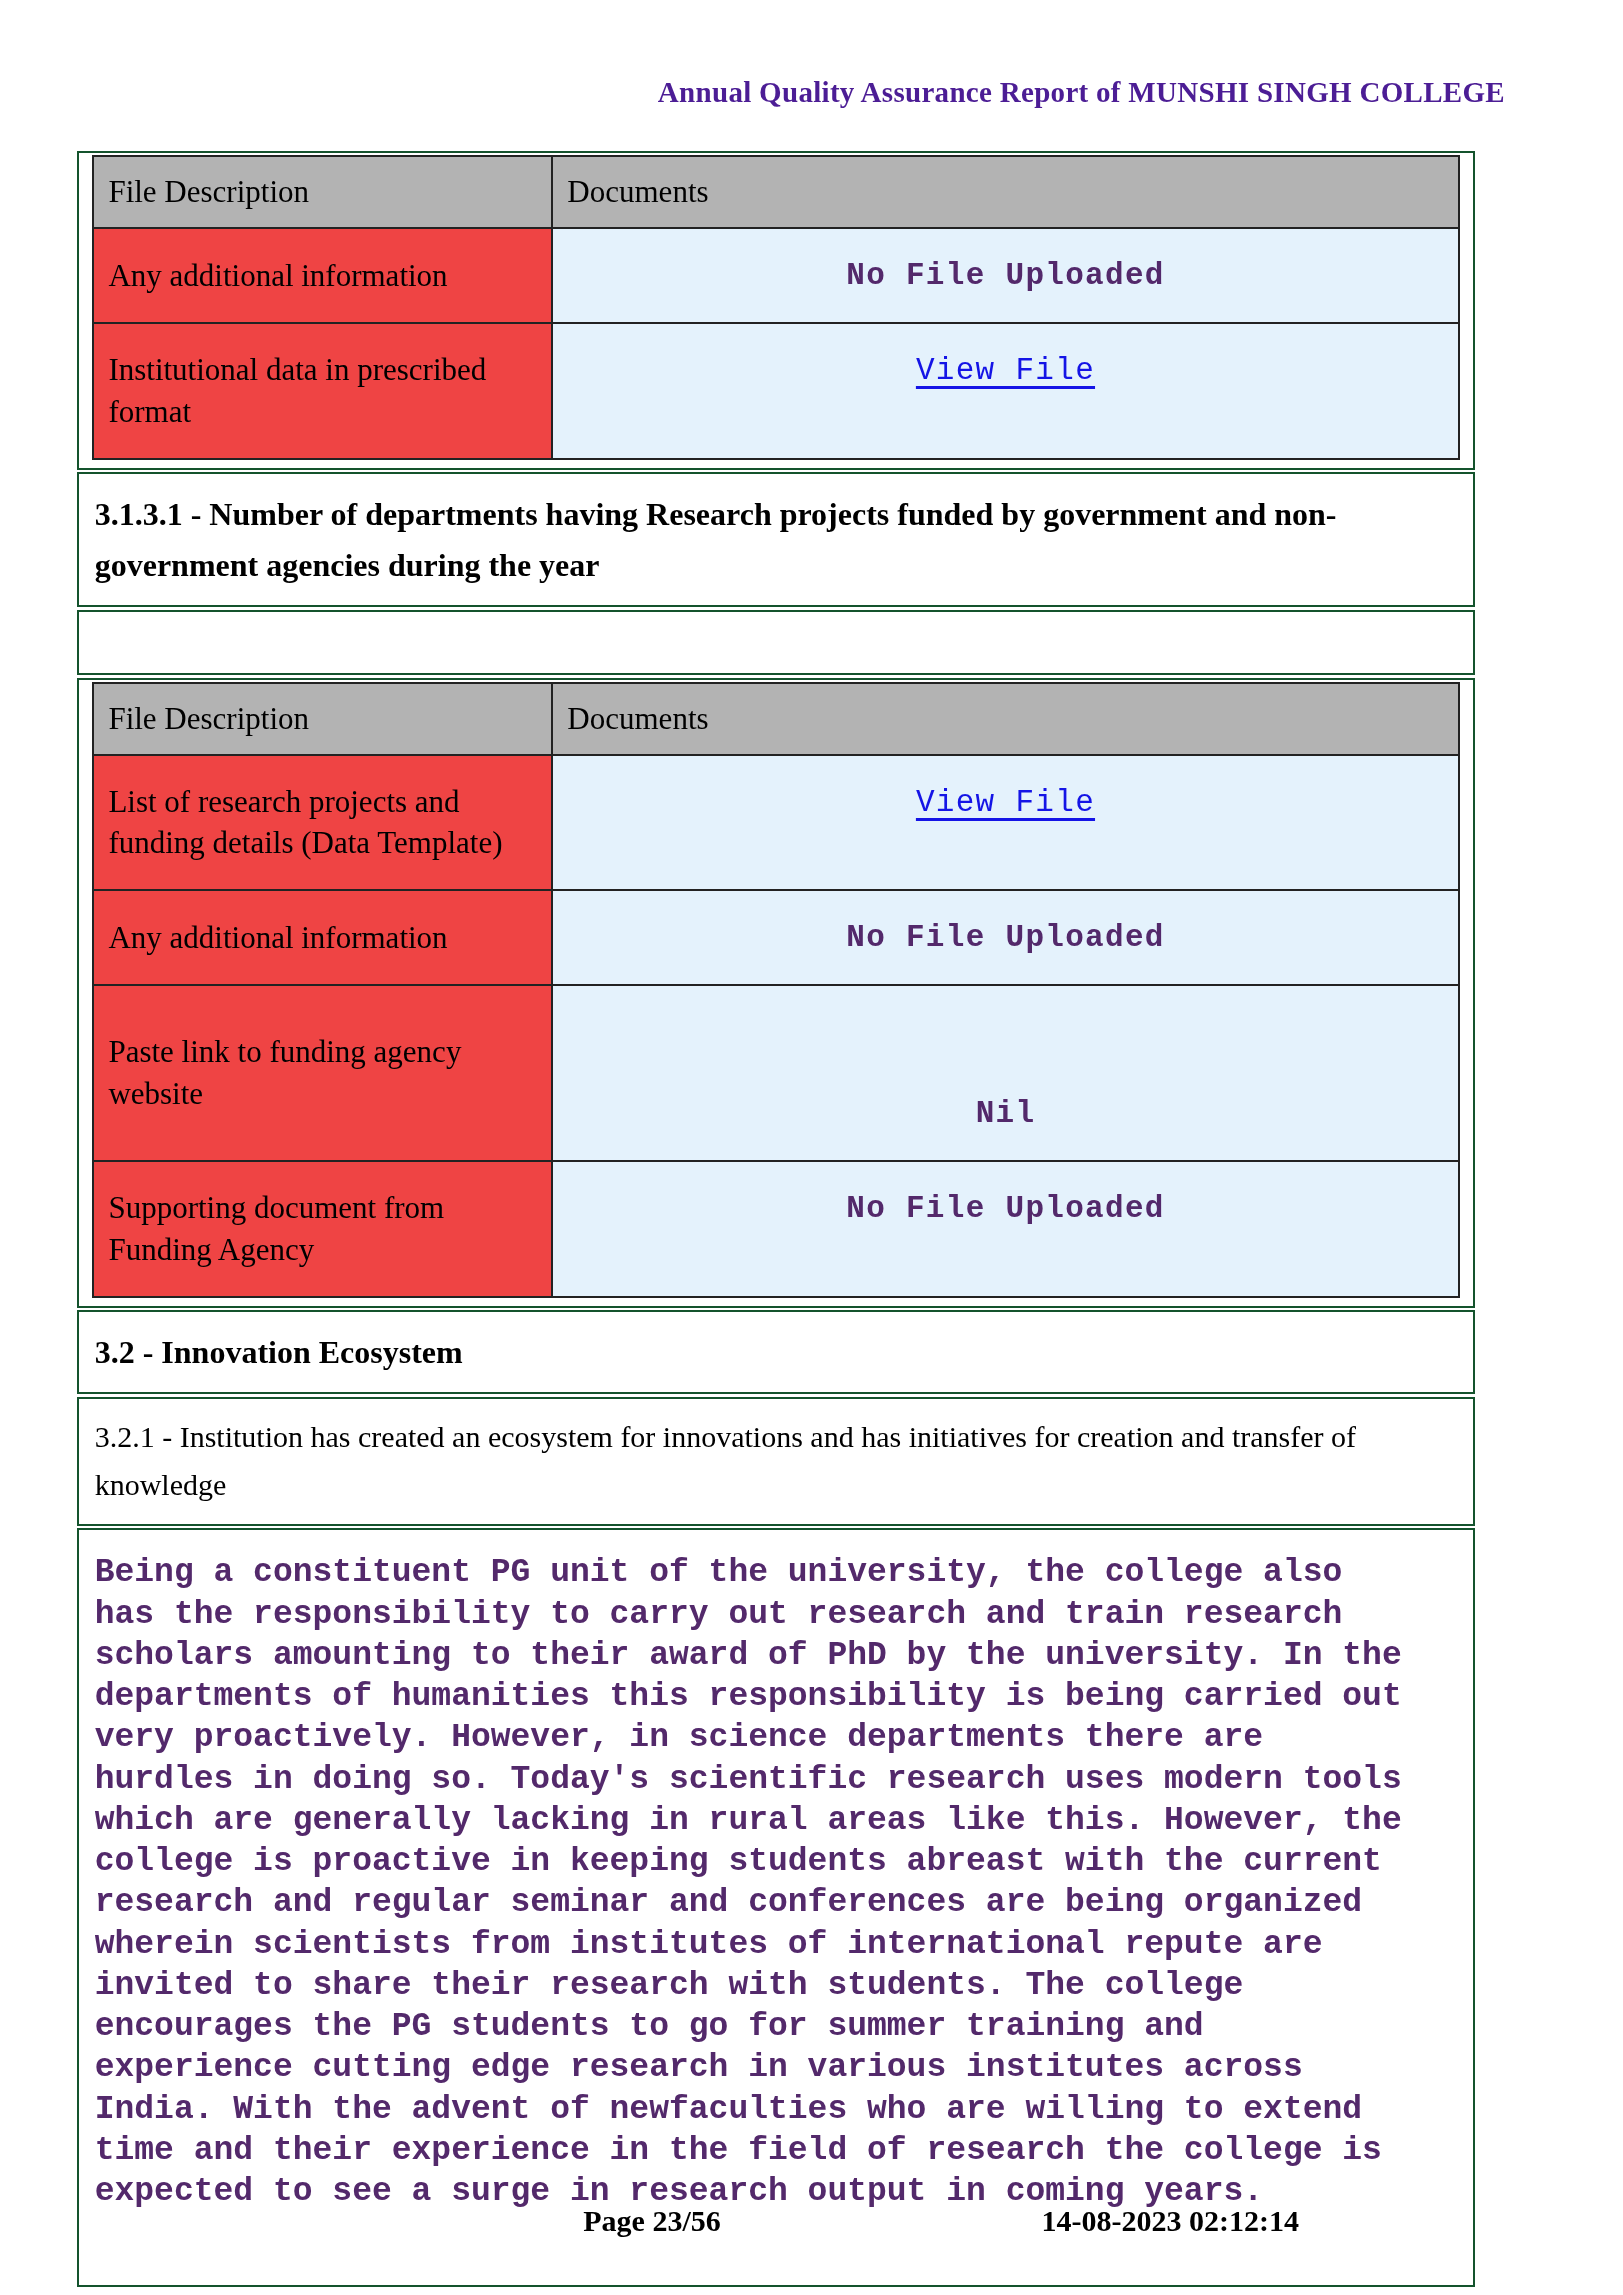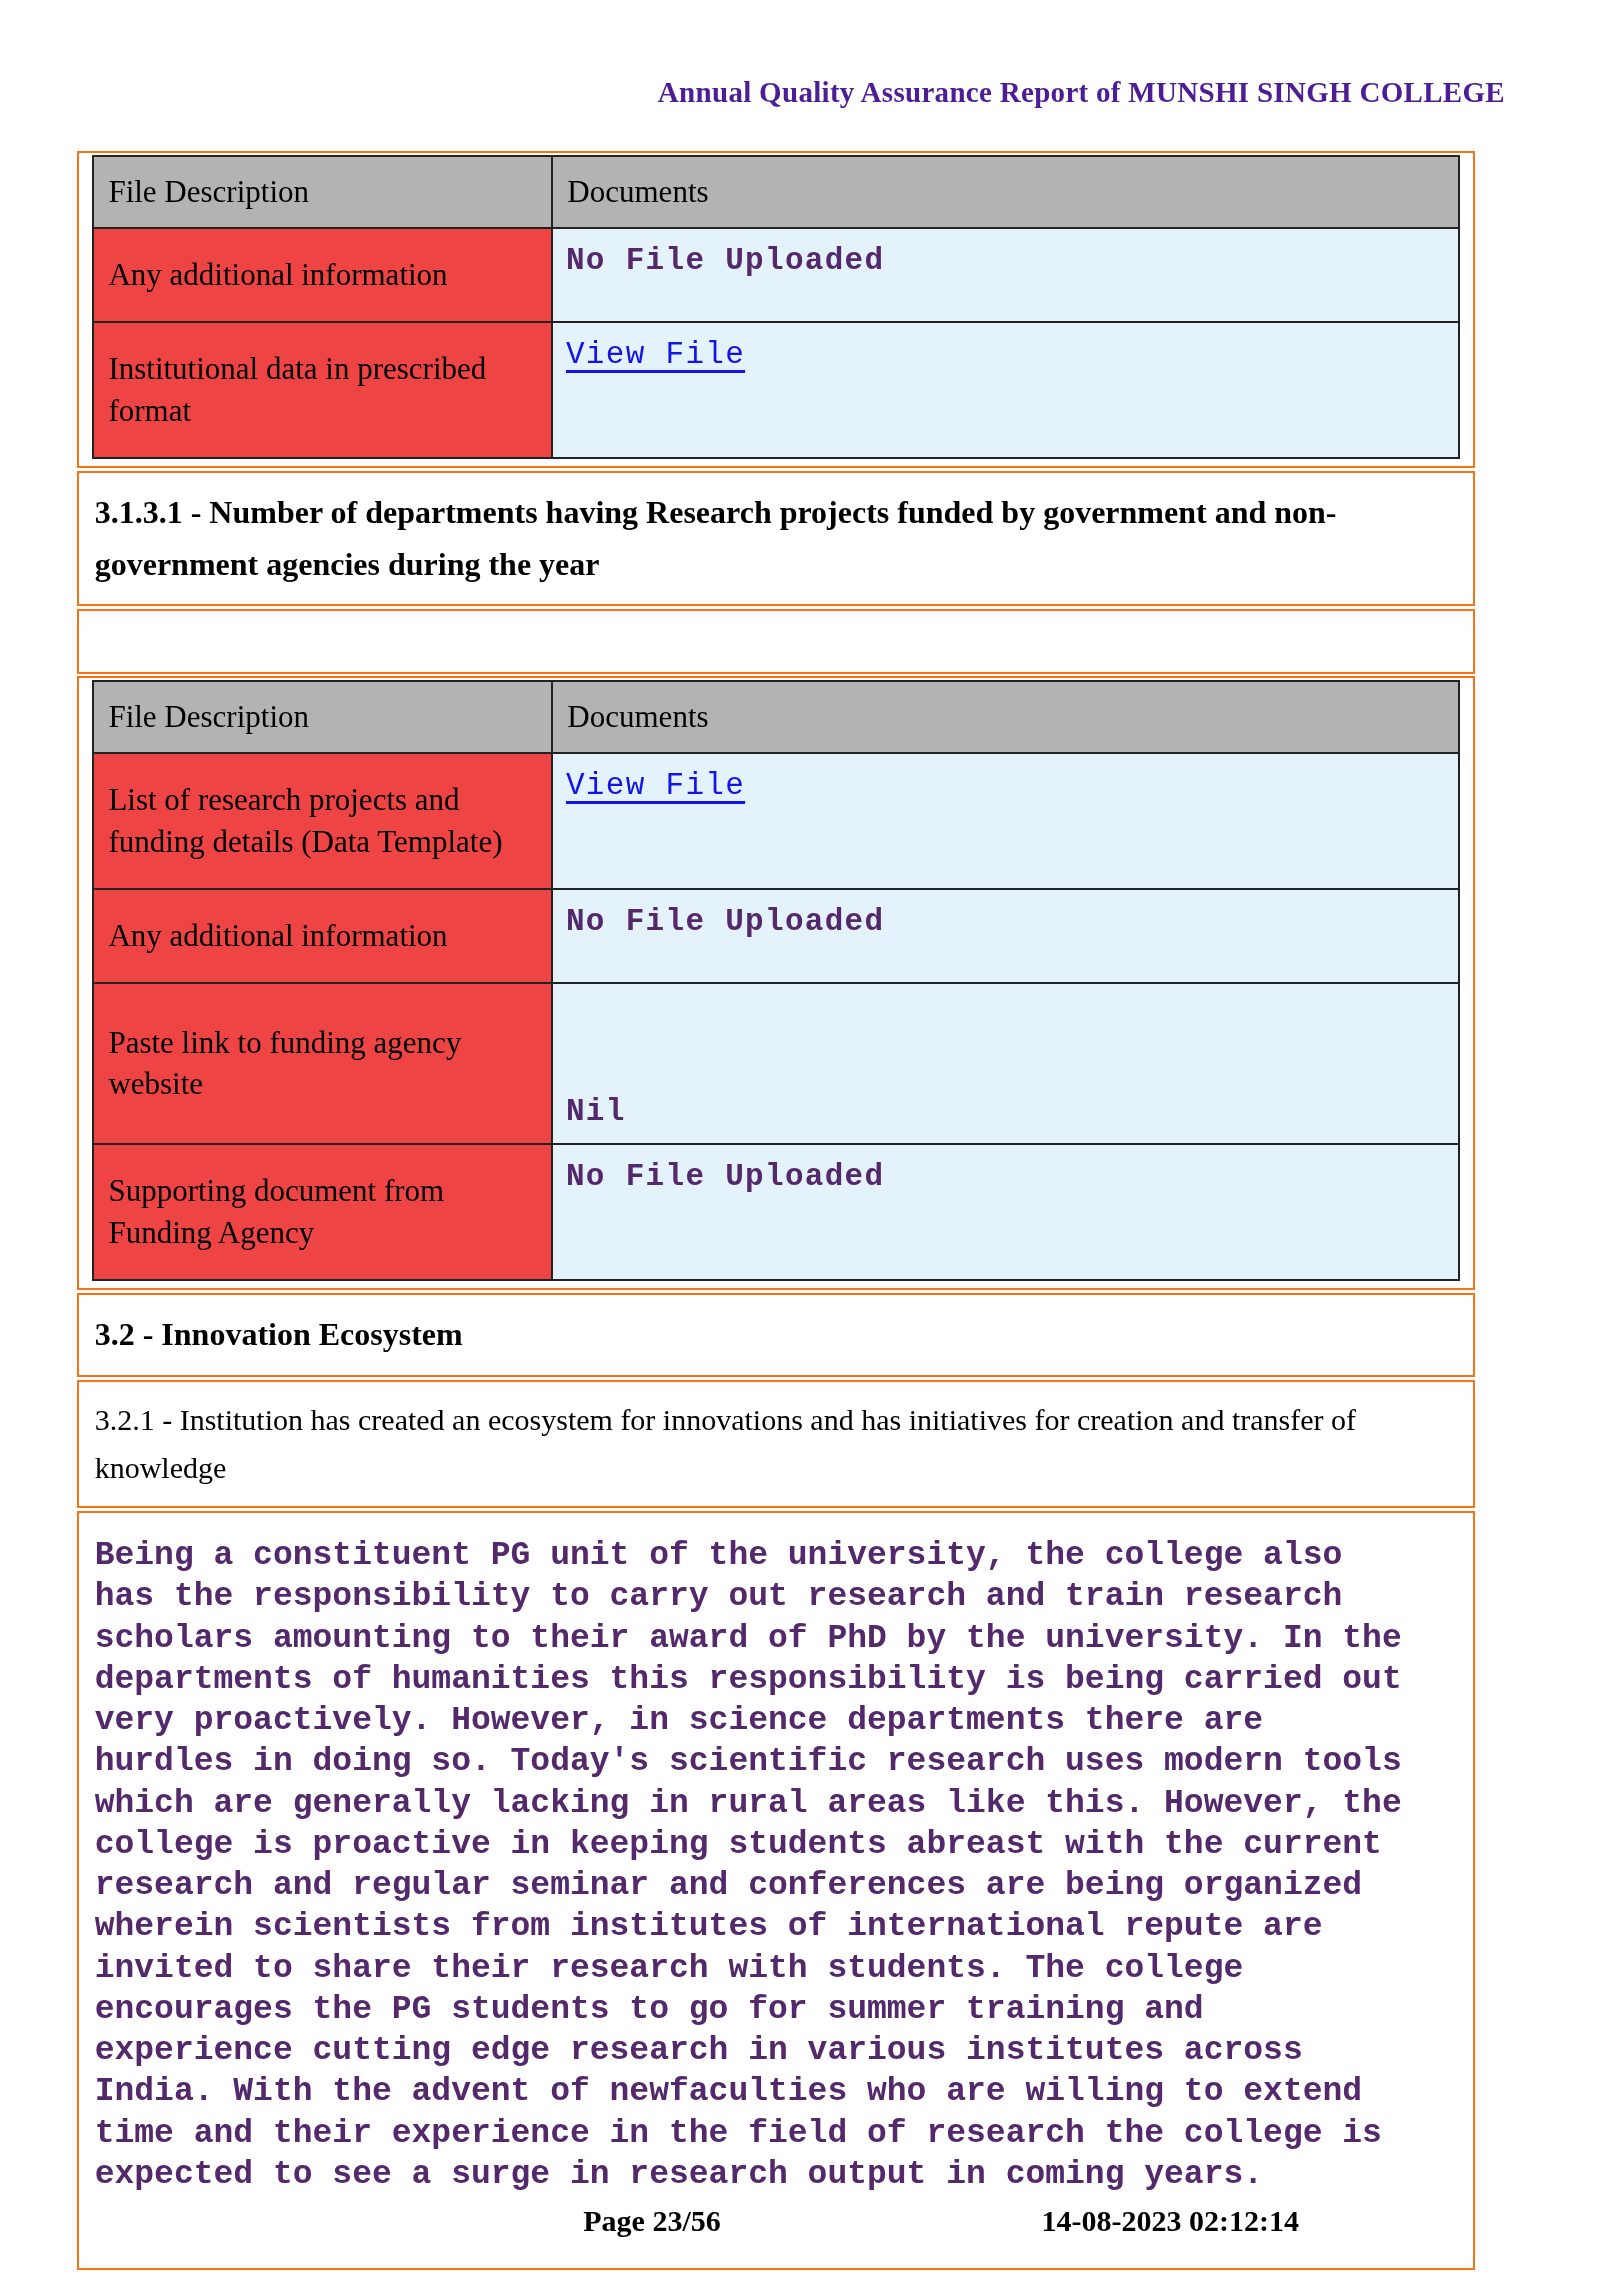--- a/index.html
+++ b/index.html
@@ -9,21 +9,21 @@
   }
   .page-header{
     position:absolute;top:76px;left:0;right:118px;
     text-align:right;font-size:29px;font-weight:bold;color:#4c1d95;
     letter-spacing:0.3px;
   }
   .content{
     position:absolute;top:151px;left:77px;width:1398px;
     display:flex;flex-direction:column;gap:2.6px;
   }
-  .box{border:2px solid #f97316;background:#fff;box-sizing:border-box;}
+  .box{border:2px solid #14532d;background:#fff;box-sizing:border-box;}
   .table-box{padding:2px 13px 7.9px 13px;}
   .heading-box{padding:14.4px 15.7px;font-size:32px;font-weight:bold;line-height:1.6;white-space:pre-wrap;}
   .text-box{padding:14.4px 15.7px;font-size:30px;font-weight:normal;line-height:1.6;}
   .empty-box{min-height:65px;}
   .para-box{
     padding:22px 15.7px 73px 15.7px;
     font-family:"Liberation Mono", monospace;
     font-weight:bold;color:#53296b;font-size:33px;line-height:1.25;
     white-space:pre-wrap;word-break:break-word;
   }
@@ -32,23 +32,23 @@
   table.file-table th{
     background:#b3b3b3;text-align:left;font-weight:normal;
     font-size:31px;padding:17px 14.4px;
   }
   table.file-table th.col-desc{width:33.6%;}
   td.cell-label{
     background:#ef4444;font-size:31px;line-height:1.35;
     padding:25px 17px 25px 14.4px;vertical-align:middle;
   }
   td.cell-value{
-    background:#e4f2fc;text-align:left;vertical-align:top;
+    background:#e4f2fc;text-align:center;vertical-align:top;
     font-family:"Liberation Mono", monospace;font-size:31px;
-    font-weight:bold;color:#53296b;padding:14px 13px;
+    font-weight:bold;color:#53296b;padding:29px 13px;
     letter-spacing:1.3px;
   }
   td.cell-value.low{padding-top:110px;}
   .view-file-link{
     color:#1414e6;font-weight:normal;text-decoration:underline;
     text-underline-offset:6.5px;cursor:pointer;letter-spacing:1.3px;
   }
   .page-footer{position:absolute;top:2204px;left:77px;width:1150px;font-size:30px;font-weight:bold;}
   .page-footer .page-num{text-align:center;}
   .page-footer .timestamp{position:absolute;top:0;right:-72px;white-space:nowrap;}

